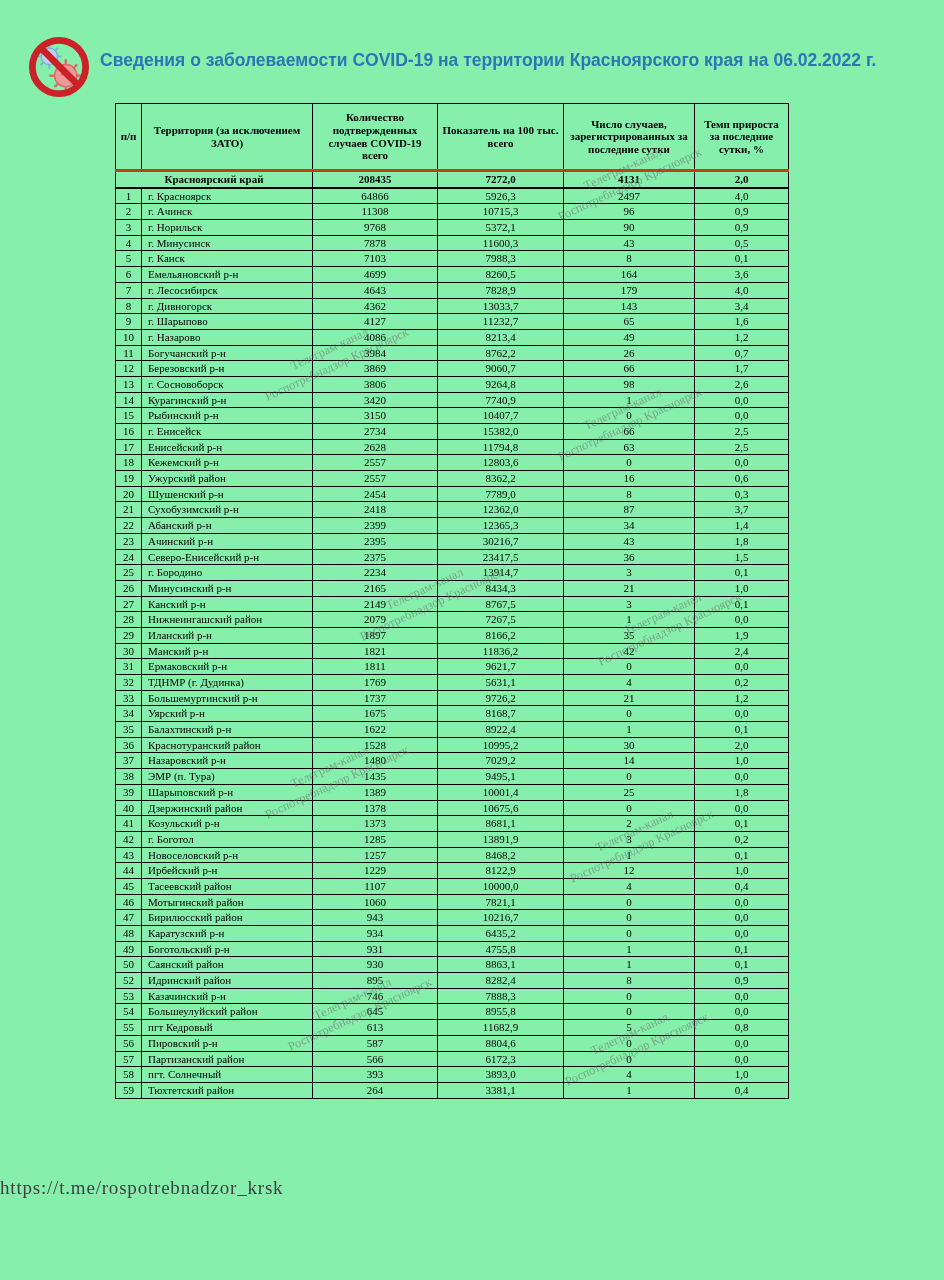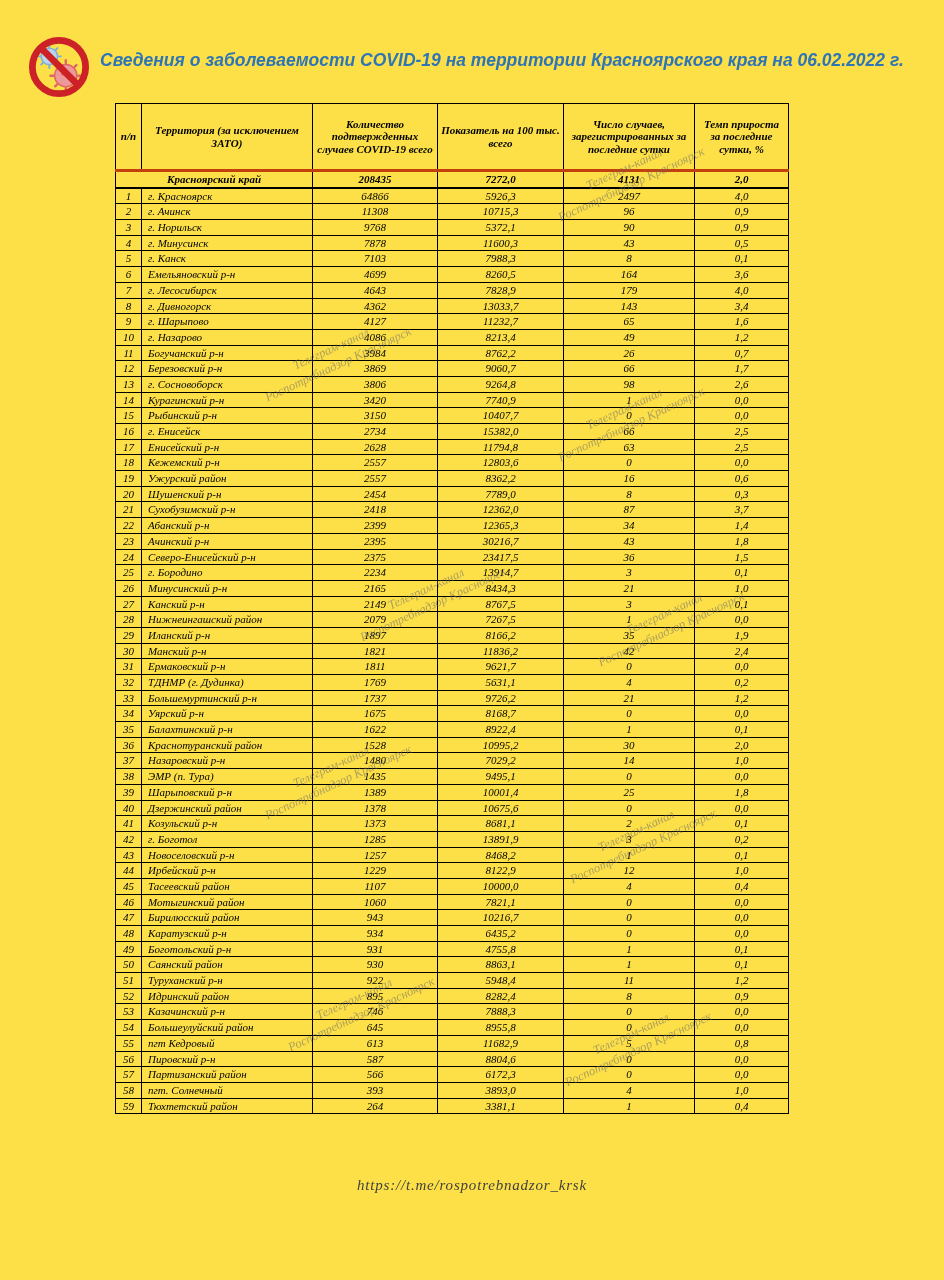--- a/index.html
+++ b/index.html
@@ -1,20 +1,20 @@
 <!DOCTYPE html>
 <html><head>
 <meta charset="utf-8">
 <style>
   html,body{margin:0;padding:0;}
   body{
     width:944px;height:1280px;background:#ffffff;position:relative;
     font-family:"Liberation Serif", serif;
   }
-  .page{position:absolute;inset:0;background:#fde047;overflow:hidden;font-style:italic;}
+  .page{position:absolute;inset:0;background:#86efac;overflow:hidden;}
 
   .logo{position:absolute;left:28px;top:36px;width:62px;height:62px;}
 
   .title{
     position:absolute;left:100px;top:50px;width:830px;margin:0;
     font-family:"Liberation Sans", sans-serif;
     font-size:17.5px;font-weight:bold;color:#2E75B6;line-height:1.2;
   }
 
   table.stats{
@@ -33,22 +33,22 @@
   }
   .stats td.terr{text-align:left;padding-left:6px;margin-top:40px;}
 
   .watermark{
     position:absolute;transform:rotate(-25deg);transform-origin:center;
     color:rgba(108,108,108,0.55);font-size:12.5px;text-align:center;
     line-height:1.35;white-space:nowrap;pointer-events:none;z-index:5;
   }
 
   .footer{
-    position:absolute;left:0;top:1177px;width:944px;text-align:center;
-    font-size:15px;color:#3f3f3f;letter-spacing:0.8px;
+    position:absolute;left:0;top:1177px;width:944px;
+    font-size:19px;color:#3f3f3f;letter-spacing:0.8px;
     font-family:"Liberation Serif", serif;
   }
 </style>
 </head>
 <body>
 
 <div class="page">
 
   <div class="logo">
     <svg width="62" height="62" viewBox="0 0 64 64">
@@ -513,28 +513,20 @@
         </tr>
         <tr>
           <td>50</td>
           <td class="terr">Саянский район</td>
           <td>930</td>
           <td>8863,1</td>
           <td>1</td>
           <td>0,1</td>
         </tr>
         <tr>
-          <td>51</td>
-          <td class="terr">Туруханский р-н</td>
-          <td>922</td>
-          <td>5948,4</td>
-          <td>11</td>
-          <td>1,2</td>
-        </tr>
-        <tr>
           <td>52</td>
           <td class="terr">Идринский район</td>
           <td>895</td>
           <td>8282,4</td>
           <td>8</td>
           <td>0,9</td>
         </tr>
         <tr>
           <td>53</td>
           <td class="terr">Казачинский р-н</td>

